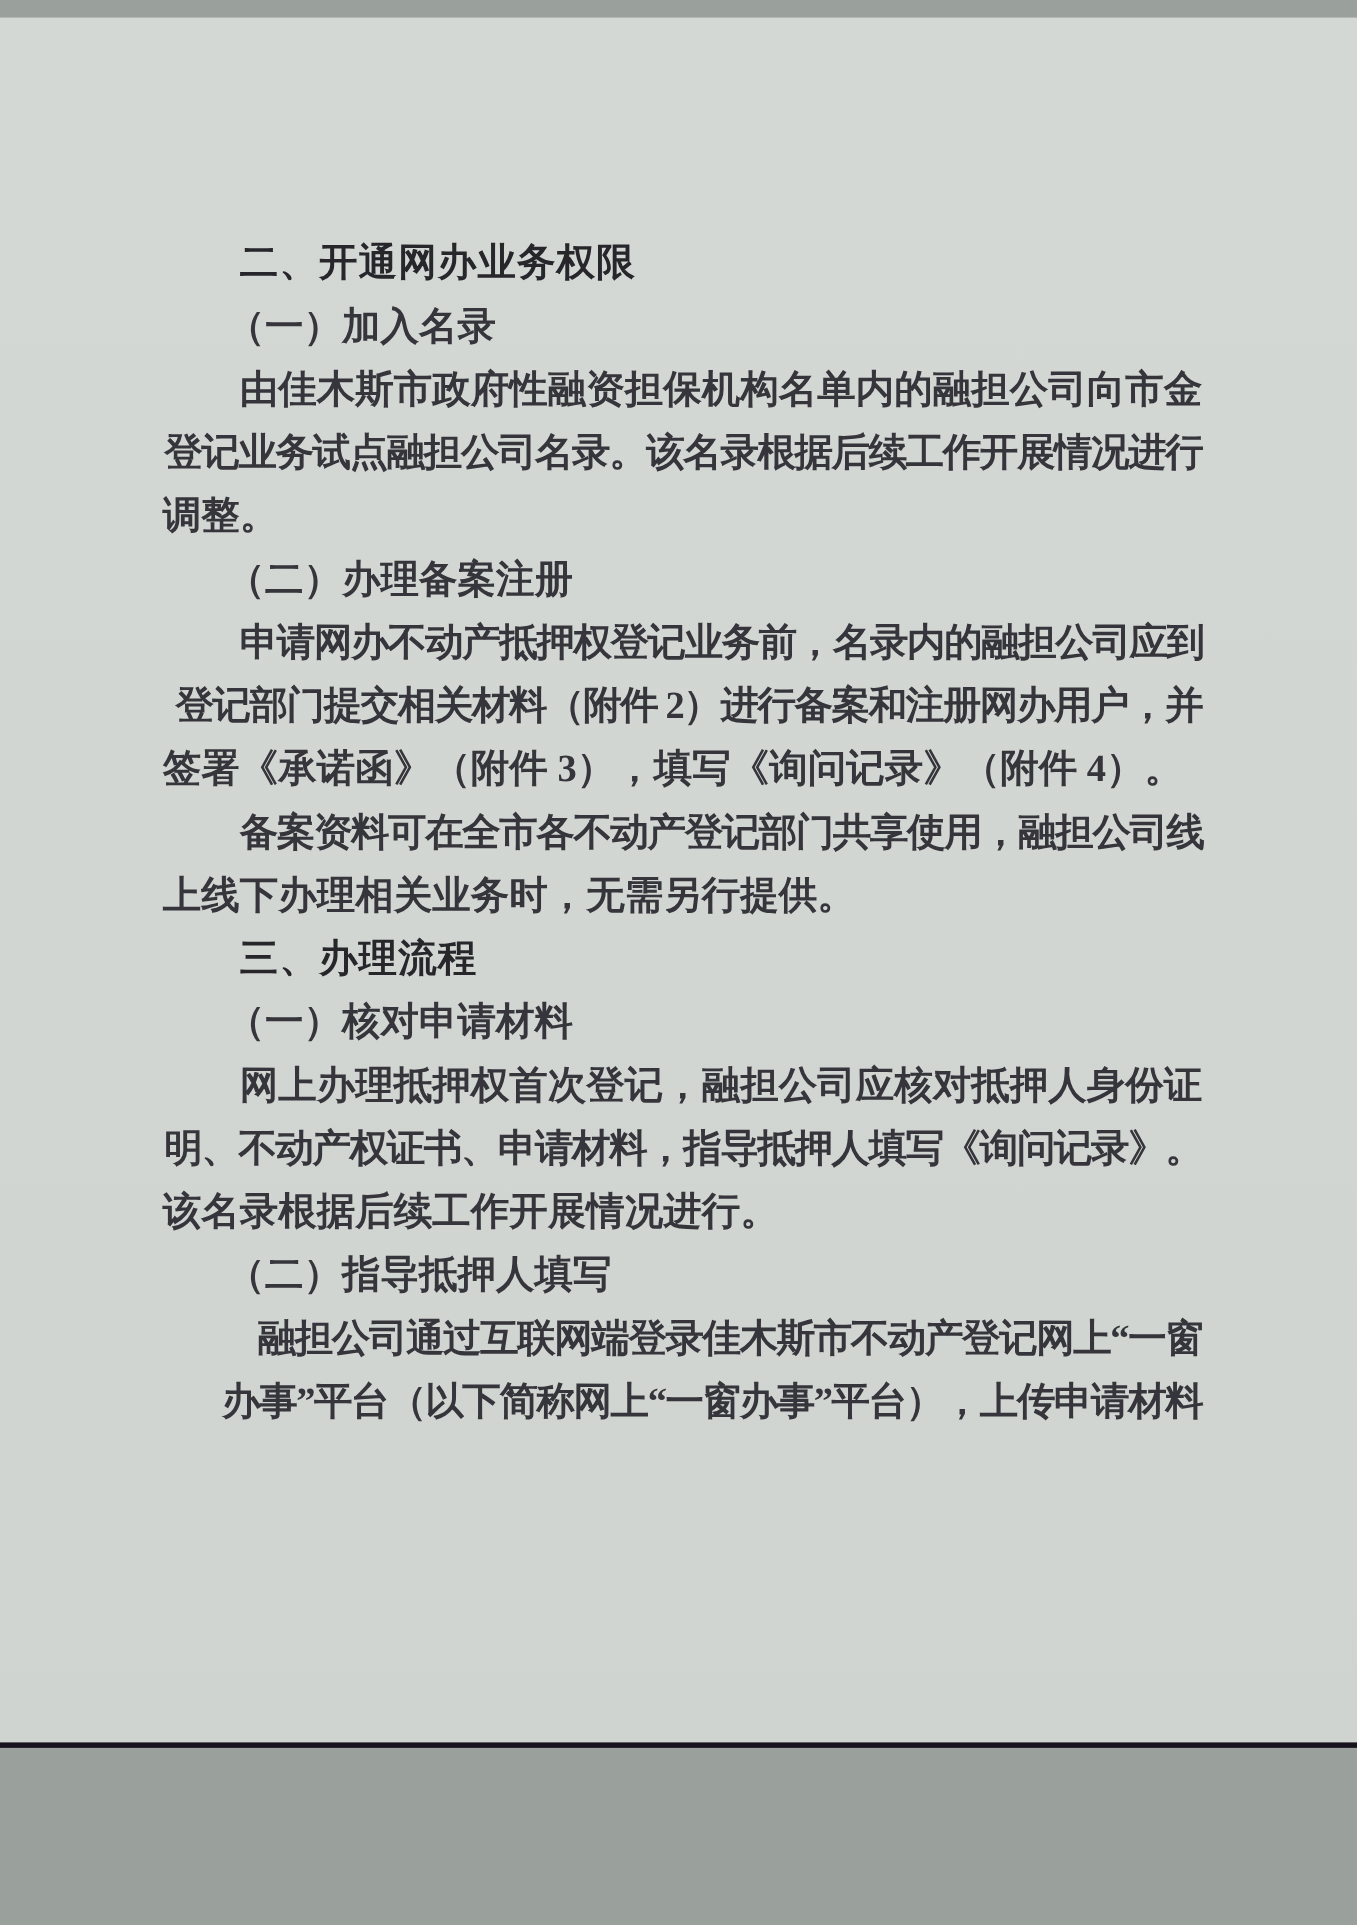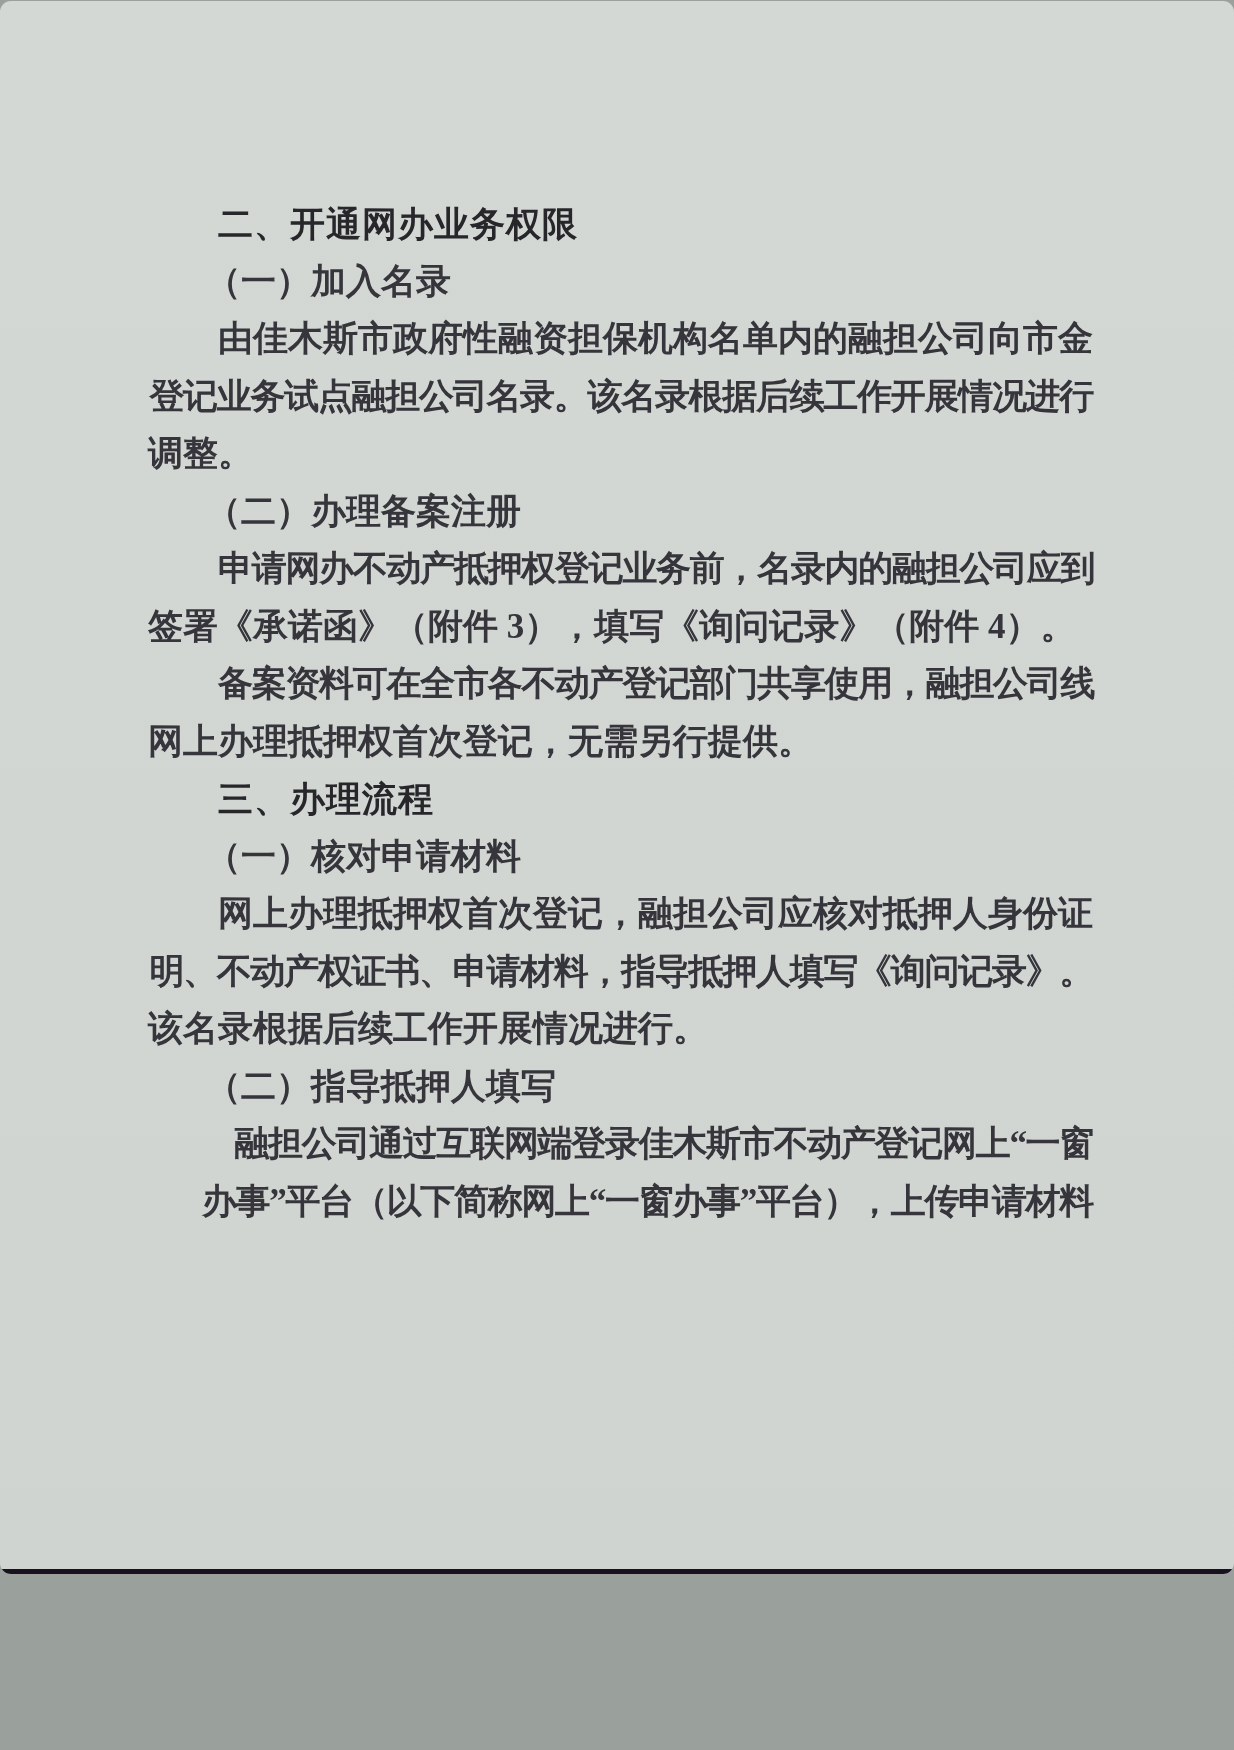--- a/index.html
+++ b/index.html
@@ -4,24 +4,23 @@
 <style>
   html, body {
     margin: 0;
     padding: 0;
     background: #9aa09c;
   }
   .page {
     position: relative;
     width: 1234px;
     height: 1573px;
-    margin: 1px auto;
+    margin: 16px auto;
     background: linear-gradient(180deg, #d4d8d4 0%, #d2d6d2 55%, #d0d4d0 100%);
     overflow: hidden;
-    border-radius: 11px;
   }
   .content {
     position: absolute;
     left: 148px;
     top: 194px;
     width: 945px;
     font-family: "Liberation Serif", serif;
     font-size: 35px;
     color: #35353b;
   }
@@ -74,24 +73,25 @@
 
     <div class="line h2">（一）加入名录</div>
 
     <div class="line ind">由佳木斯市政府性融资担保机构名单内的融担公司向市金</div>
     <div class="line tight">登记业务试点融担公司名录。该名录根据后续工作开展情况进行</div>
     <div class="line">调整。</div>
 
     <div class="line h2">（二）办理备案注册</div>
 
     <div class="line ind tight">申请网办不动产抵押权登记业务前，名录内的融担公司应到</div>
+    <div class="line tight">登记部门提交相关材料（附件 2）进行备案和注册网办用户，并</div>
     <div class="line">签署《承诺函》（附件 3），填写《询问记录》（附件 4）。</div>
 
     <div class="line ind tight">备案资料可在全市各不动产登记部门共享使用，融担公司线</div>
-    <div class="line">网上办理抵押权首次登记，无需另行提供。</div>
+    <div class="line">上线下办理相关业务时，无需另行提供。</div>
 
     <div class="line h1">三、办理流程</div>
 
     <div class="line h2">（一）核对申请材料</div>
 
     <div class="line ind">网上办理抵押权首次登记，融担公司应核对抵押人身份证</div>
     <div class="line tight">明、不动产权证书、申请材料，指导抵押人填写《询问记录》。</div>
     <div class="line">该名录根据后续工作开展情况进行。</div>
 
     <div class="line h2">（二）指导抵押人填写</div>

